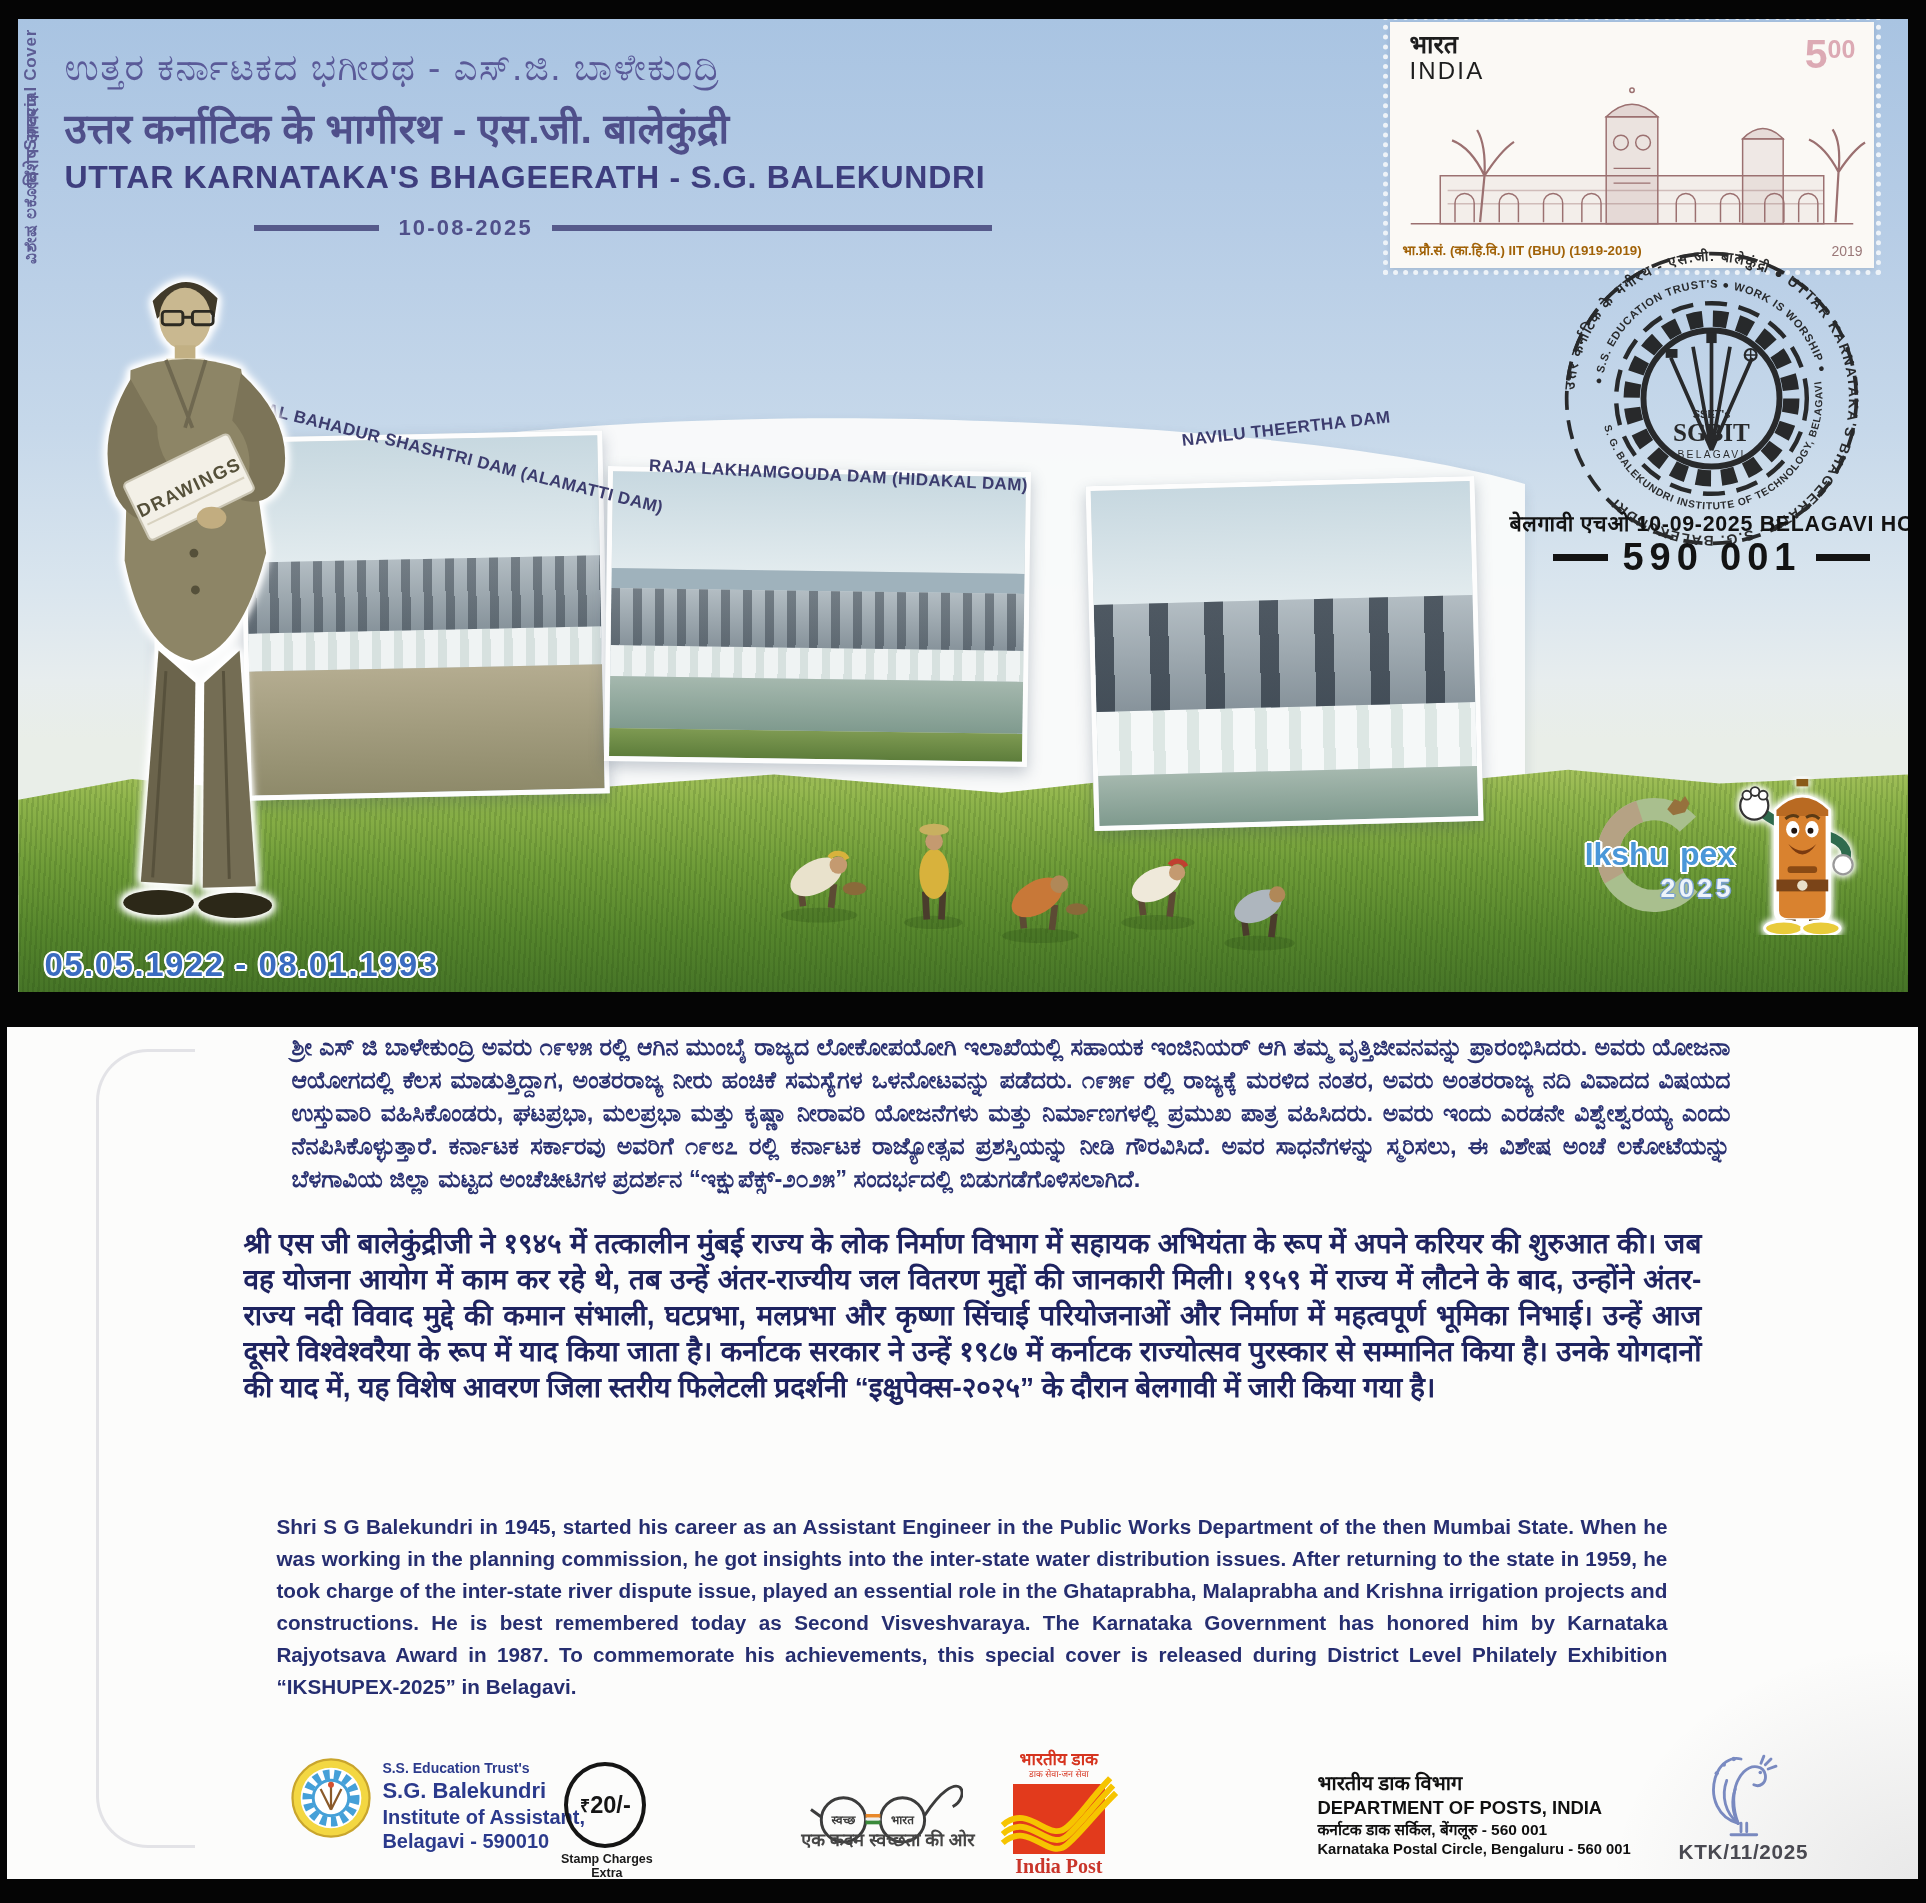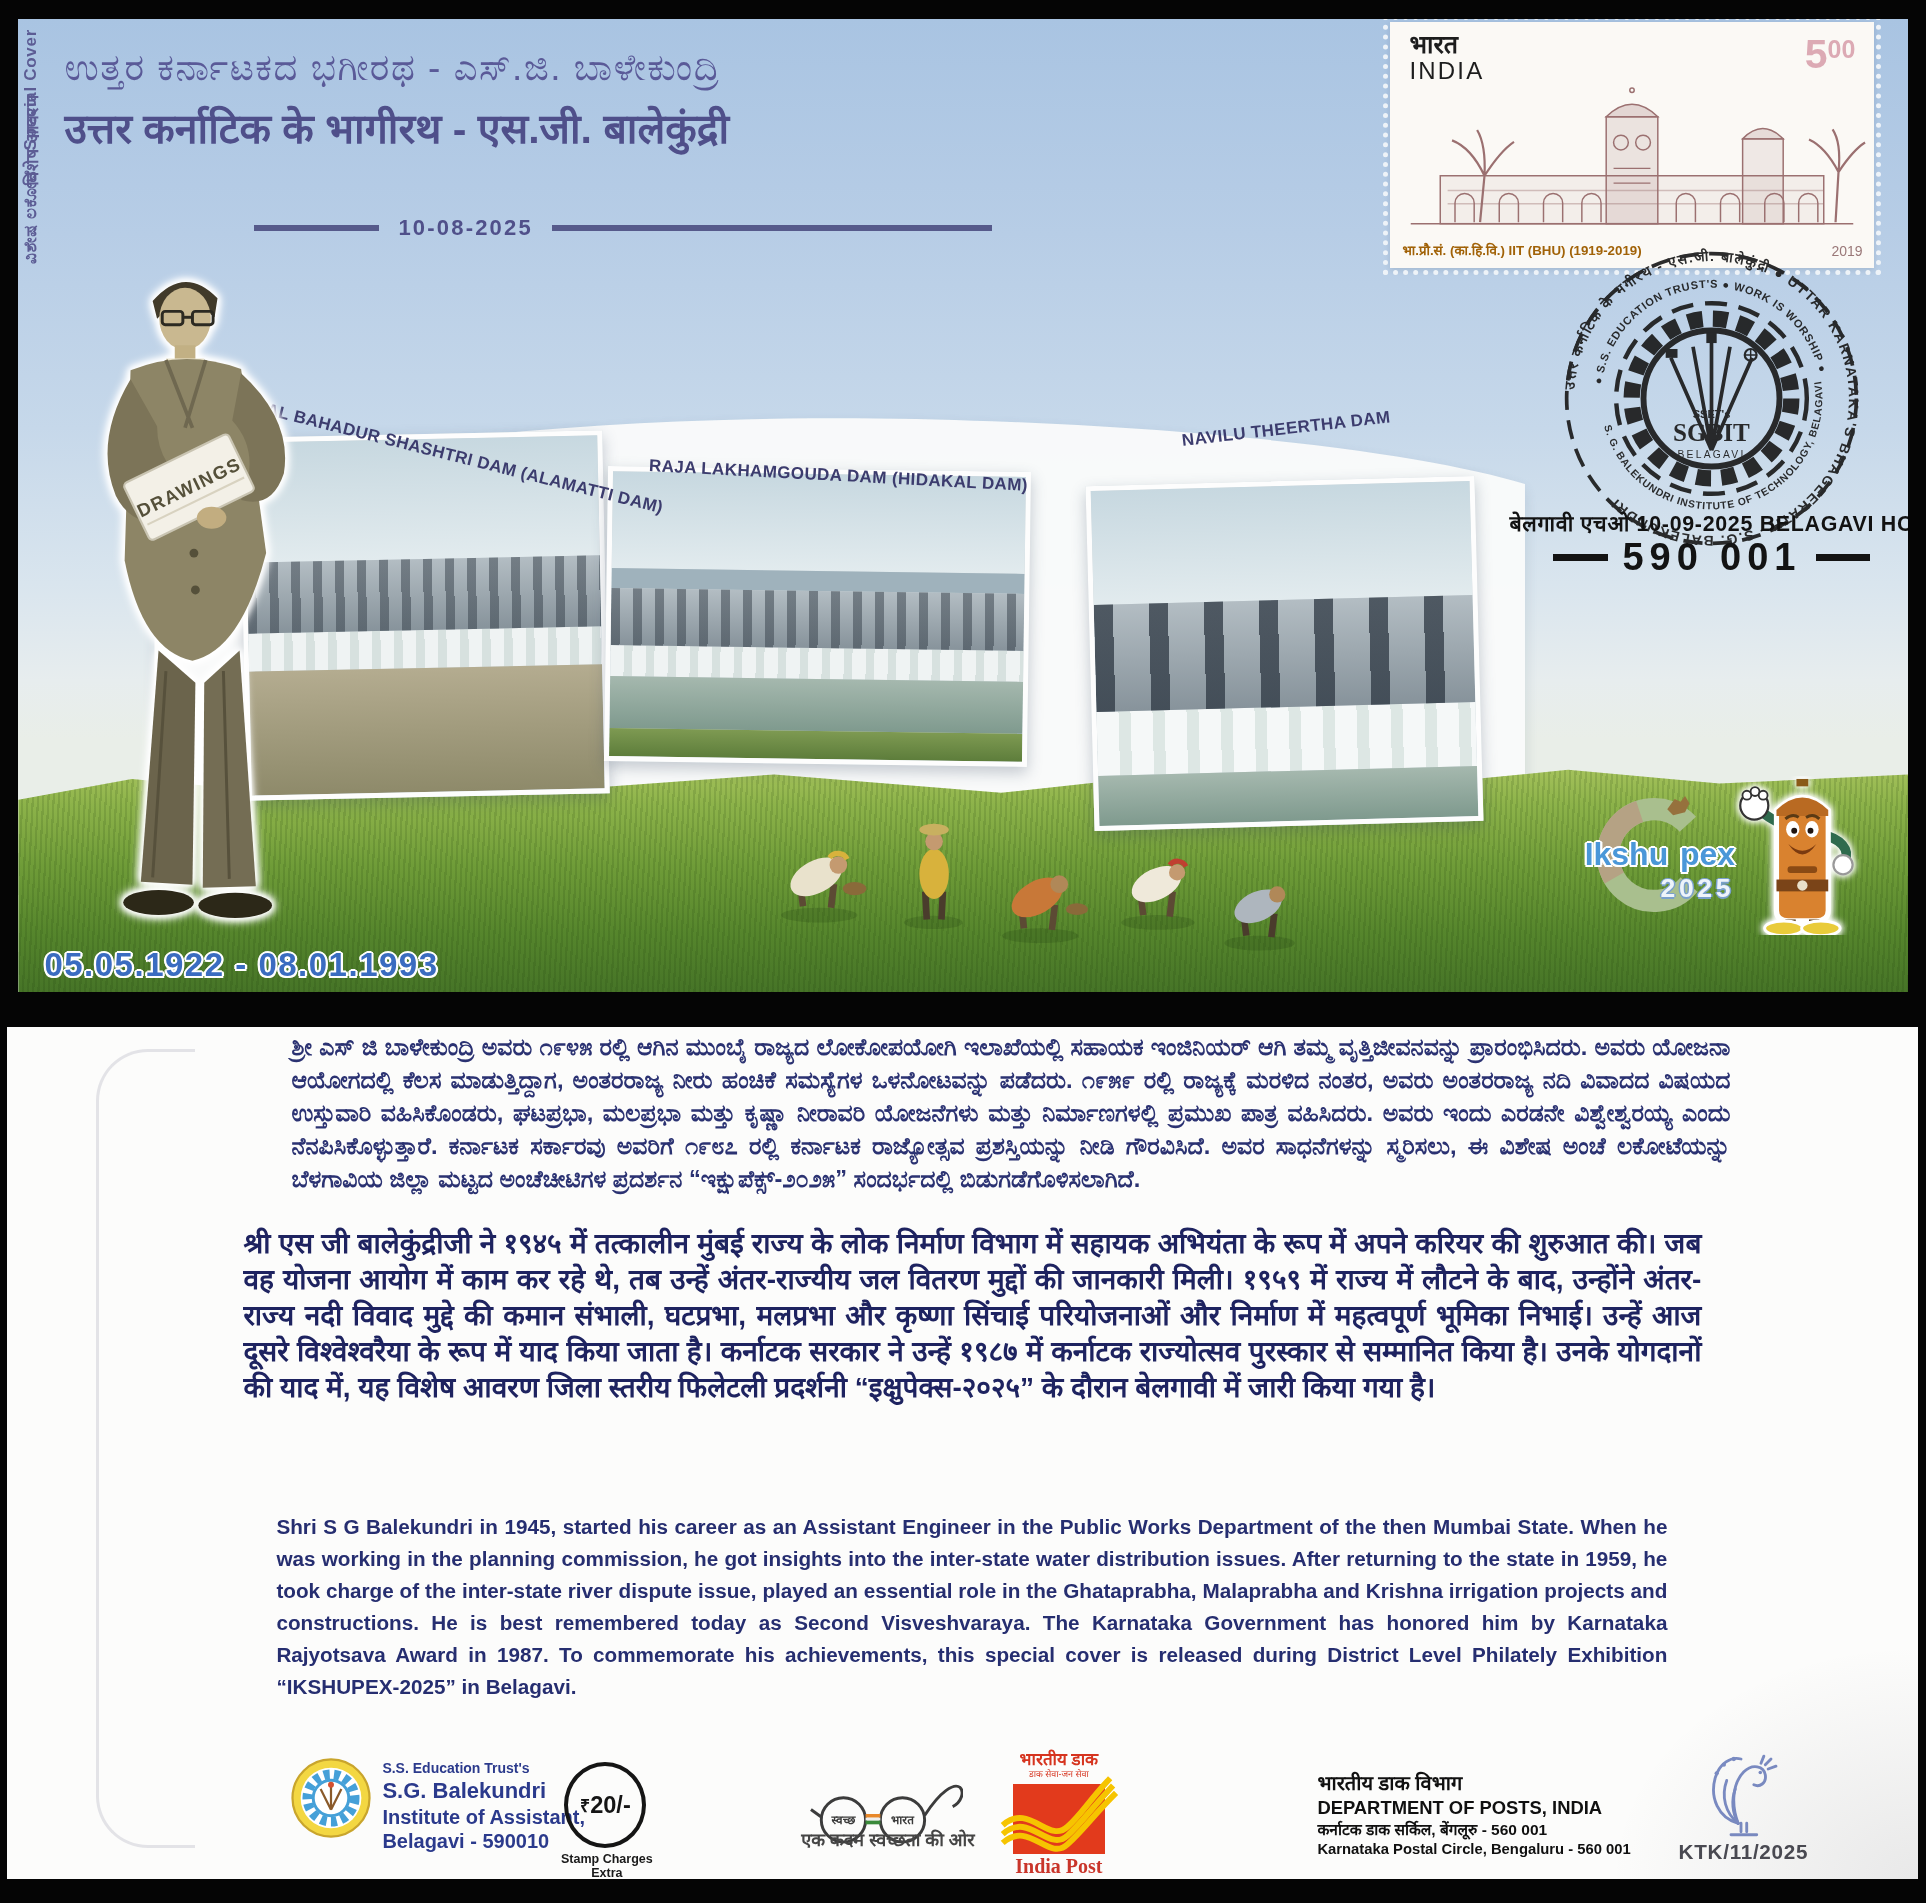--- a/index.html
+++ b/index.html
@@ -234,20 +234,21 @@
       <path d="M212,596 L210,874 L282,872 L260,552 Z" fill="#746d54"></path>
       <path d="M160,580 L142,860 M238,580 L246,862" stroke="#57513c" stroke-width="4" fill="none"></path>
       <ellipse cx="150" cy="894" rx="48" ry="17" fill="#2c2818"></ellipse>
       <ellipse cx="254" cy="898" rx="50" ry="17" fill="#2c2818"></ellipse>
     </g>
   </svg>
   <div class="portrait-caption">05.05.1922 - 08.01.1993</div>
 
   <div class="t-kn">ಉತ್ತರ ಕರ್ನಾಟಕದ ಭಗೀರಥ - ಎಸ್.ಜಿ. ಬಾಳೇಕುಂದ್ರಿ</div>
   <div class="t-hi">उत्तर कर्नाटिक के भागीरथ - एस.जी. बालेकुंद्री</div>
+  <div class="t-en">UTTAR KARNATAKA'S BHAGEERATH - S.G. BALEKUNDRI</div>
   <div class="date-row">
     <div class="rule rule-l"></div>
     <div class="date-text">10-08-2025</div>
     <div class="rule rule-r"></div>
   </div>
 
   <div class="stamp">
     <div class="stamp-hi">भारत</div>
     <div class="stamp-en">INDIA</div>
     <div class="stamp-denom">

